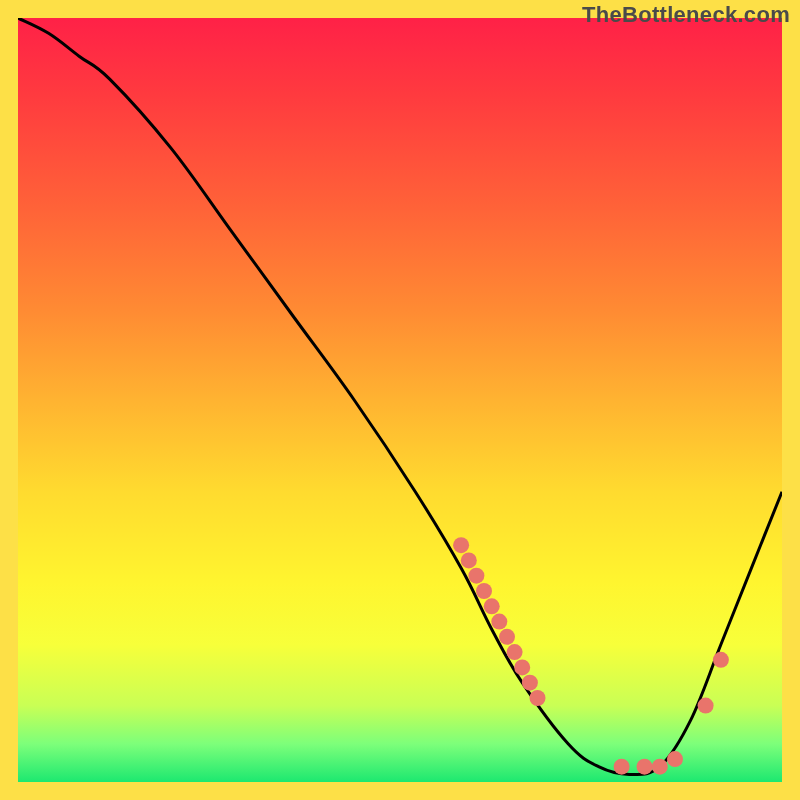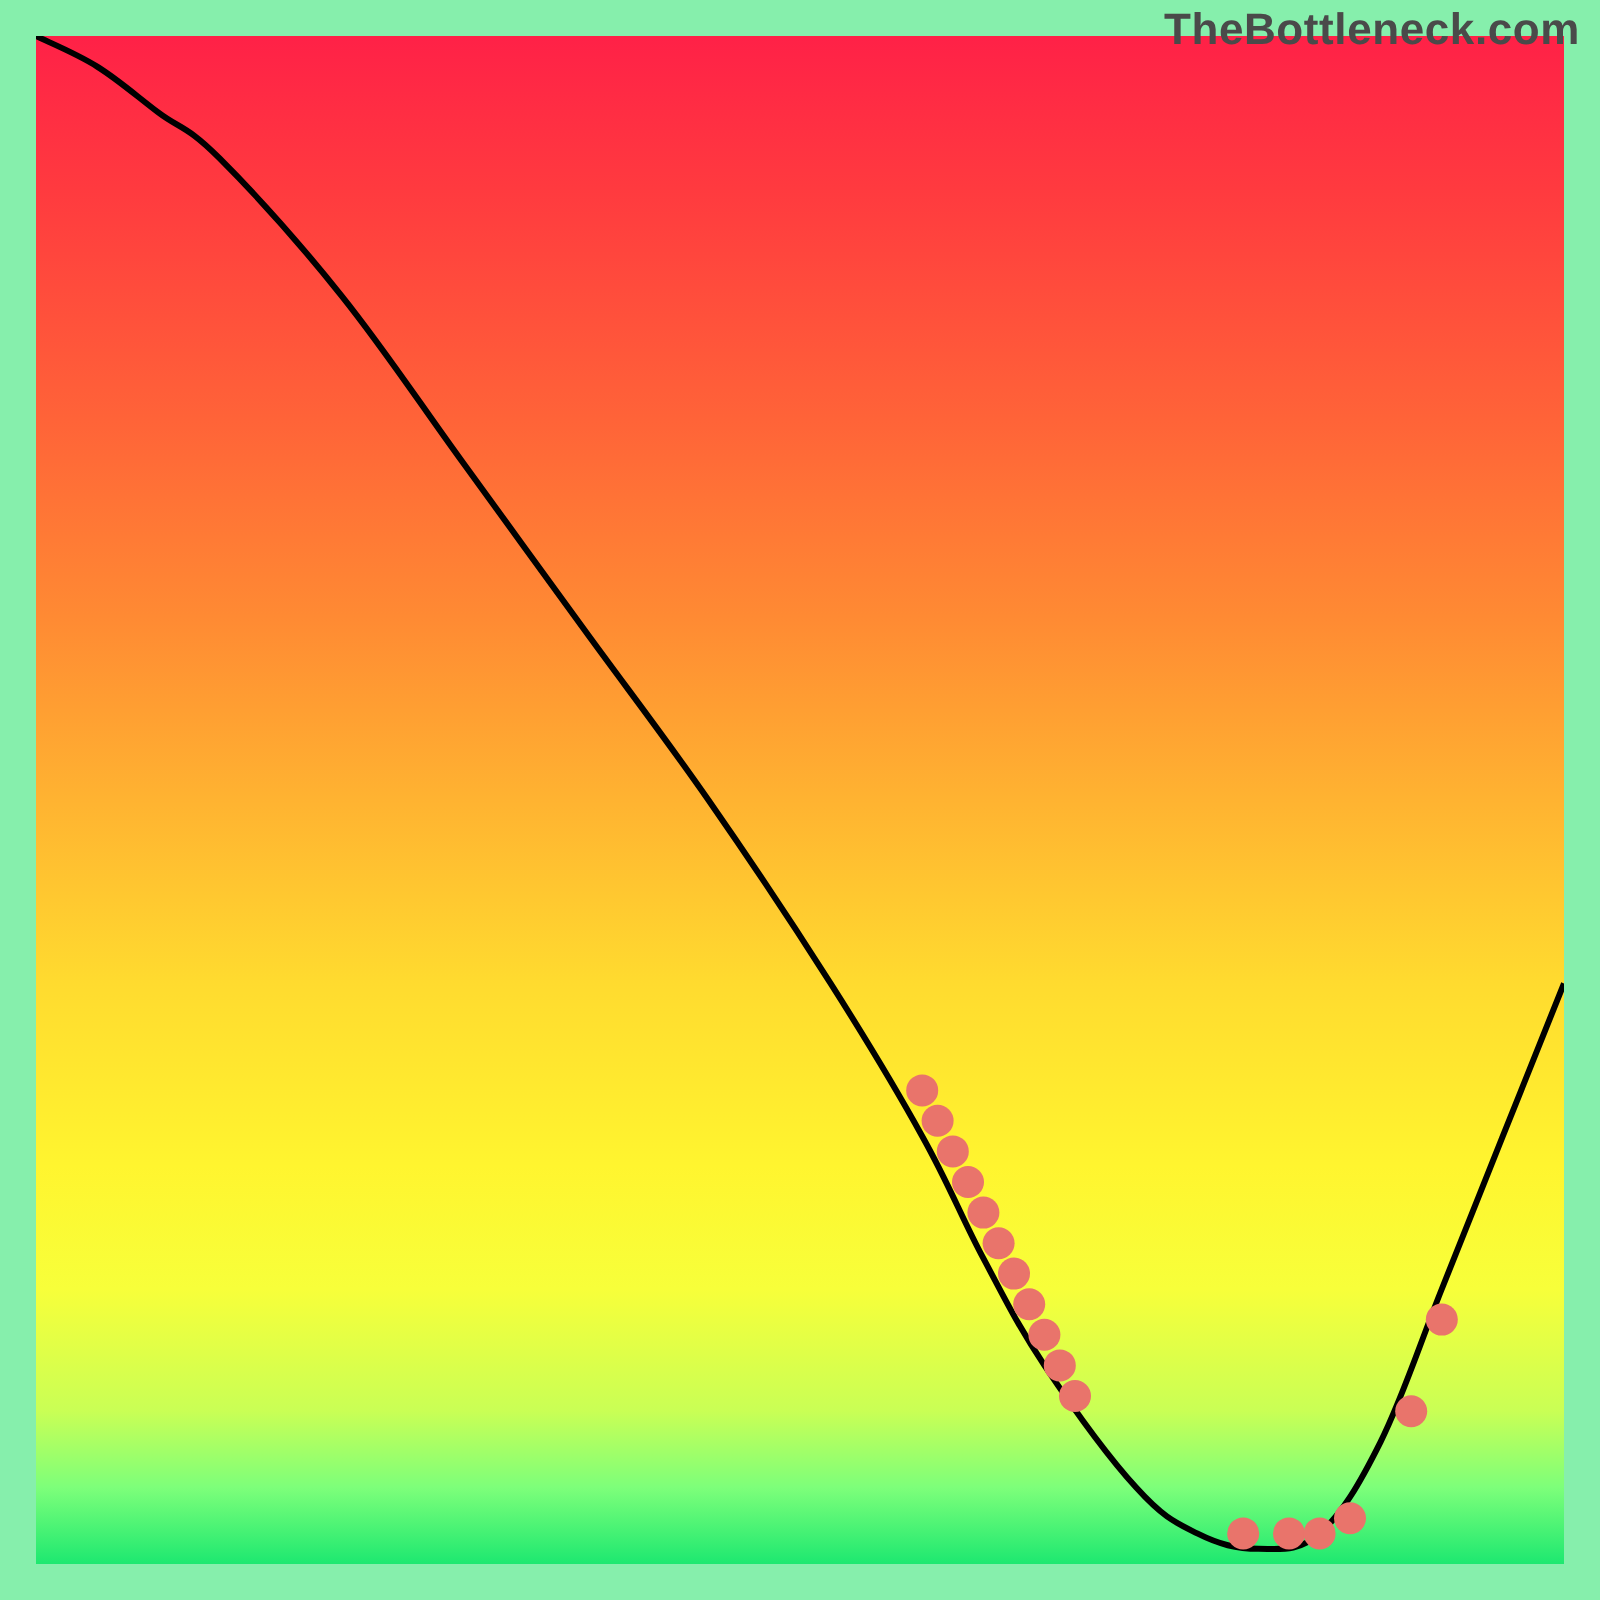--- a/index.html
+++ b/index.html
@@ -8,21 +8,21 @@
     width: 800px;
     height: 800px;
     background: #000;
     overflow: hidden;
     font-family: Arial, Helvetica, sans-serif;
   }
   .stage {
     position: relative;
     width: 800px;
     height: 800px;
-    background: #86efac;
+    background: #fde047;
   }
   .plot {
     position: absolute;
     left: 18px;
     top: 18px;
     width: 764px;
     height: 764px;
     background: linear-gradient(
       to bottom,
       #ff2147 0%,

